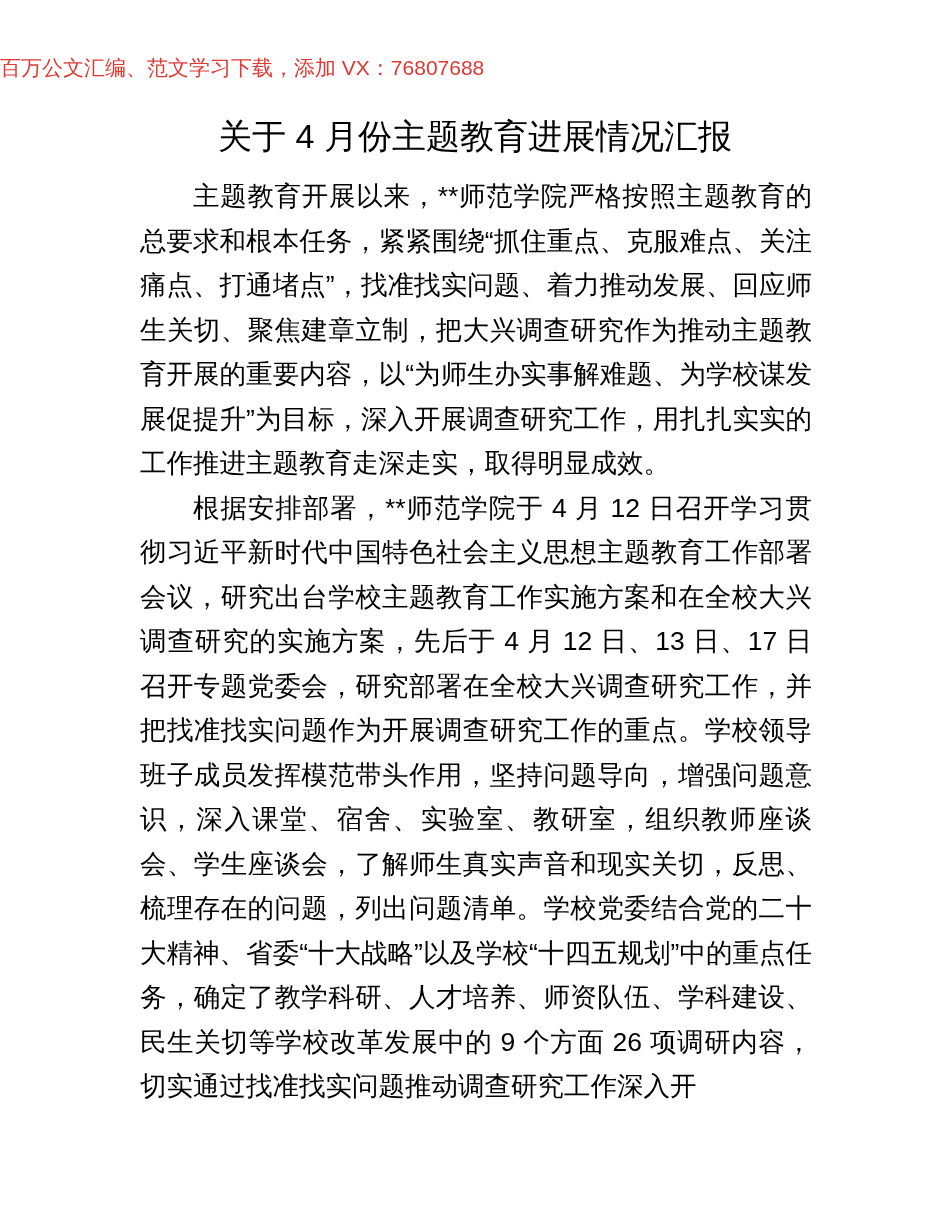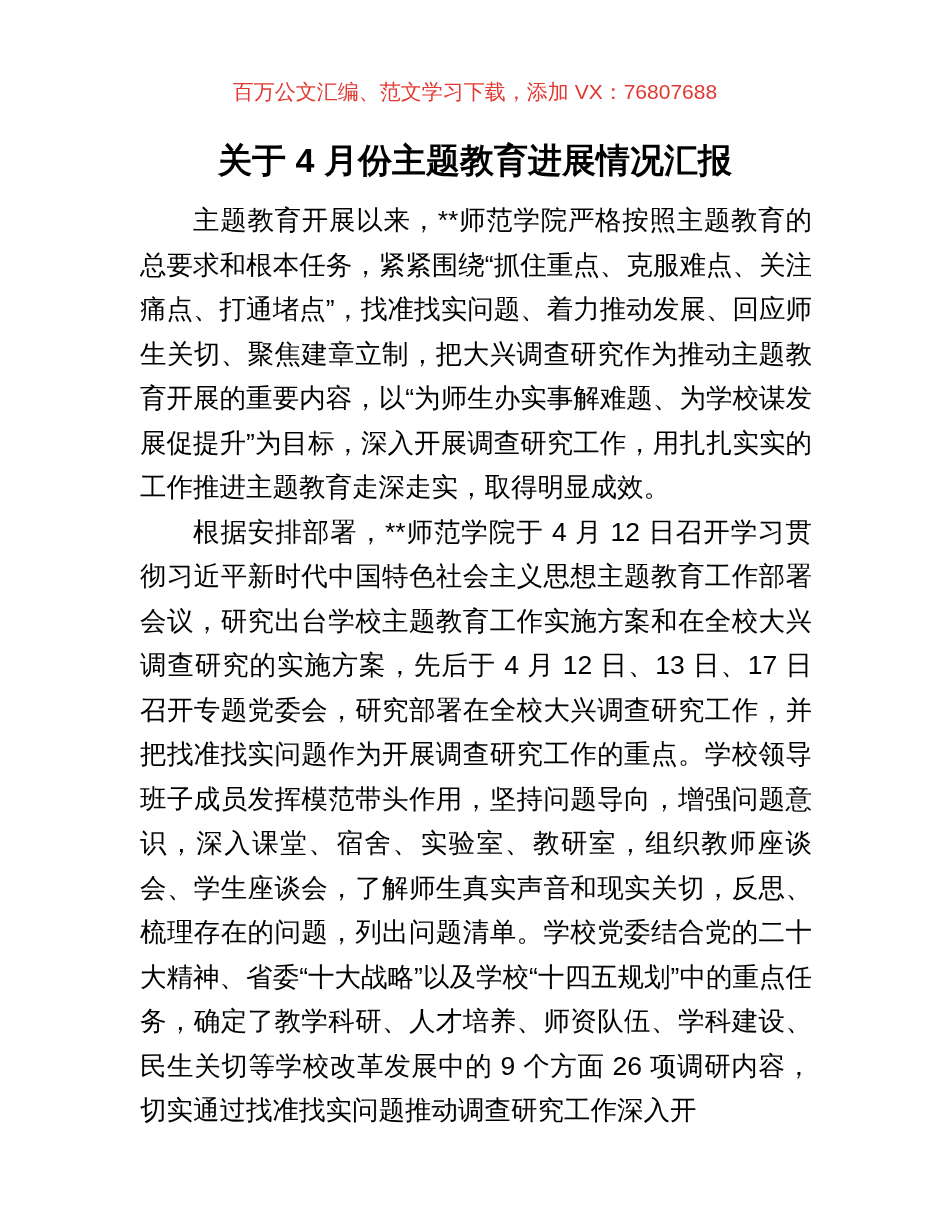--- a/index.html
+++ b/index.html
@@ -15,31 +15,30 @@
     color: #000000;
   }
   .page {
     width: 950px;
     height: 1230px;
     background: #ffffff;
     box-sizing: border-box;
   }
   .notice {
     margin: 0;
-    padding-top: 78px;
-    text-align: center;
+    padding-top: 54px;
     font-size: 21px;
     line-height: 28px;
     
   }
   .doc-title {
     margin: 32px 0 0 0;
     text-align: center;
     font-size: 34px;
-    font-weight: bold;
+    font-weight: normal;
     line-height: 44px;
   }
   .content {
     margin: 16px 57px 0 140px;
     width: 672px;
     font-size: 26.5px;
     line-height: 44.5px;
     text-align: justify;
     text-justify: inter-character;
     word-break: break-all;

